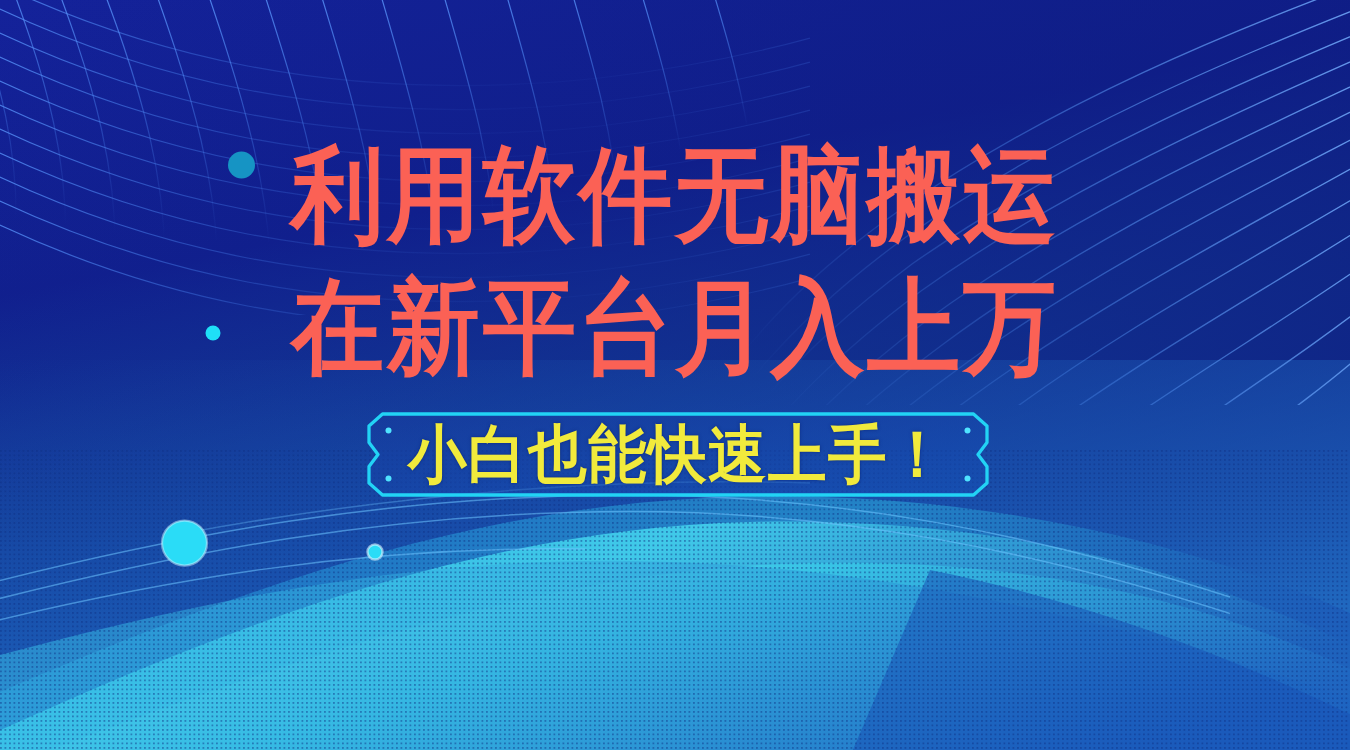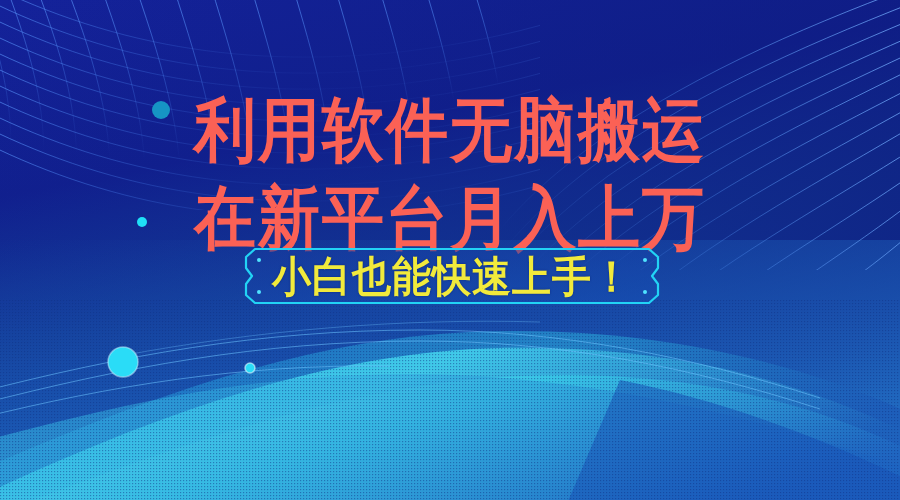--- a/index.html
+++ b/index.html
@@ -29,21 +29,21 @@
     color:#fb6155;letter-spacing:2px;
     transform:scaleY(1.12);transform-origin:top center;
   }
   #line2{
     top:184px;font-size:62px;line-height:62px;
     color:#fb6155;letter-spacing:2px;
     transform:scaleY(1.12);transform-origin:top center;
   }
   
   #framed-wrap{
-    position:absolute;left:243px;top:246px;width:418px;height:60px;text-align:center;
+    position:absolute;left:243px;top:273px;width:418px;height:60px;text-align:center;
   }
   #frame-svg{position:absolute;inset:0;width:418px;height:60px;}
   #line3{
     position:absolute;left:0;top:0;width:418px;height:60px;
     display:flex;align-items:center;justify-content:center;
     font-family:"DejaVu Sans","Liberation Sans",sans-serif;
     font-weight:bold;font-size:39px;line-height:39px;color:#f1ea3c;
     letter-spacing:1px;white-space:nowrap;
     transform:scaleY(1.08);transform-origin:center center;
     text-shadow:0 0 2px rgba(10,35,120,.85);

